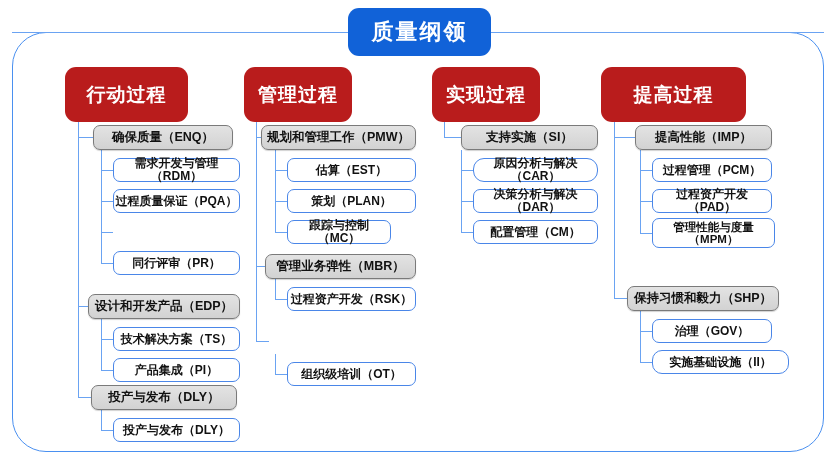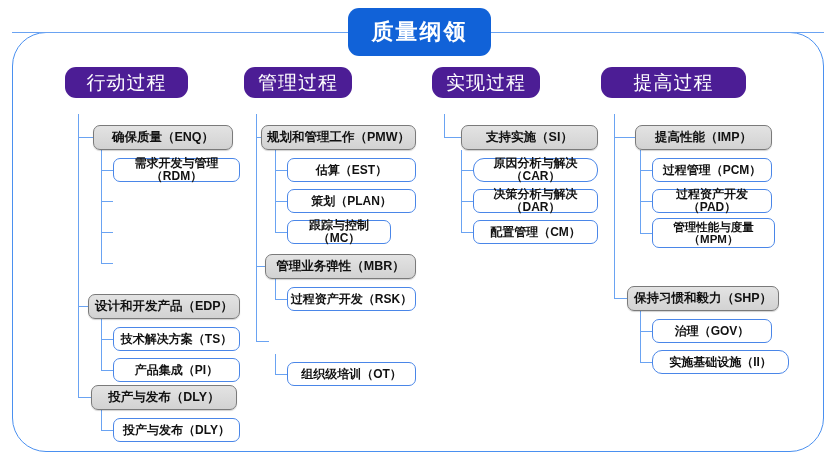--- a/index.html
+++ b/index.html
@@ -39,27 +39,27 @@
     display:flex;align-items:center;justify-content:center;
     color:#ffffff;
     font-size:22px;
     font-weight:bold;
     letter-spacing:2px;
     z-index:6;
   }
   
   .header-box{
     position:absolute;
-    height:31px;
-    background:#4c1d95;
+    height:55px;
+    background:#b91c1c;
     border-radius:11px;
     display:flex;align-items:center;justify-content:center;
     color:#ffffff;
     font-size:19px;
-    font-weight:normal;
+    font-weight:bold;
     letter-spacing:1px;
     z-index:5;
   }
   
   .group-box{
     position:absolute;
     height:25px;
     background:linear-gradient(180deg,#e3e3e3 0%,#d2d2d2 100%);
     border:1.4px solid #7a7a7a;
     border-radius:7px;
@@ -104,22 +104,24 @@
   <div class="header-box" style="left:65px; top:67px; width:123px;">行动过程</div>
 
   <div class="v-line" style="left:78px; top:114px; height:283px;"></div>
 
   <div class="h-line thin" style="left:78px; top:137px; width:15px;"></div>
   <div class="group-box" style="left:93px; top:125px; width:140px;">确保质量（ENQ）</div>
   <div class="v-line thin" style="left:101px; top:150px; height:114px;"></div>
   <div class="h-line thin" style="left:101px; top:170px; width:12px;"></div>
   <div class="leaf-box" style="left:113px; top:158px; width:127px;">需求开发与管理（RDM）</div>
   <div class="h-line thin" style="left:101px; top:201px; width:12px;"></div>
+  <div class="leaf-box" style="left:113px; top:189px; width:127px;">过程质量保证（PQA）</div>
   <div class="h-line thin" style="left:101px; top:232px; width:12px;"></div>
   <div class="h-line thin" style="left:101px; top:263px; width:12px;"></div>
+  <div class="leaf-box" style="left:113px; top:251px; width:127px;">同行评审（PR）</div>
 
   <div class="h-line thin" style="left:78px; top:306px; width:10px;"></div>
   <div class="group-box" style="left:88px; top:294px; width:152px;">设计和开发产品（EDP）</div>
   <div class="v-line thin" style="left:101px; top:319px; height:52px;"></div>
   <div class="h-line thin" style="left:101px; top:339px; width:12px;"></div>
   <div class="leaf-box" style="left:113px; top:327px; width:127px;">技术解决方案（TS）</div>
   <div class="h-line thin" style="left:101px; top:370px; width:12px;"></div>
   <div class="leaf-box" style="left:113px; top:358px; width:127px;">产品集成（PI）</div>
 
   <div class="h-line thin" style="left:78px; top:397px; width:13px;"></div>

